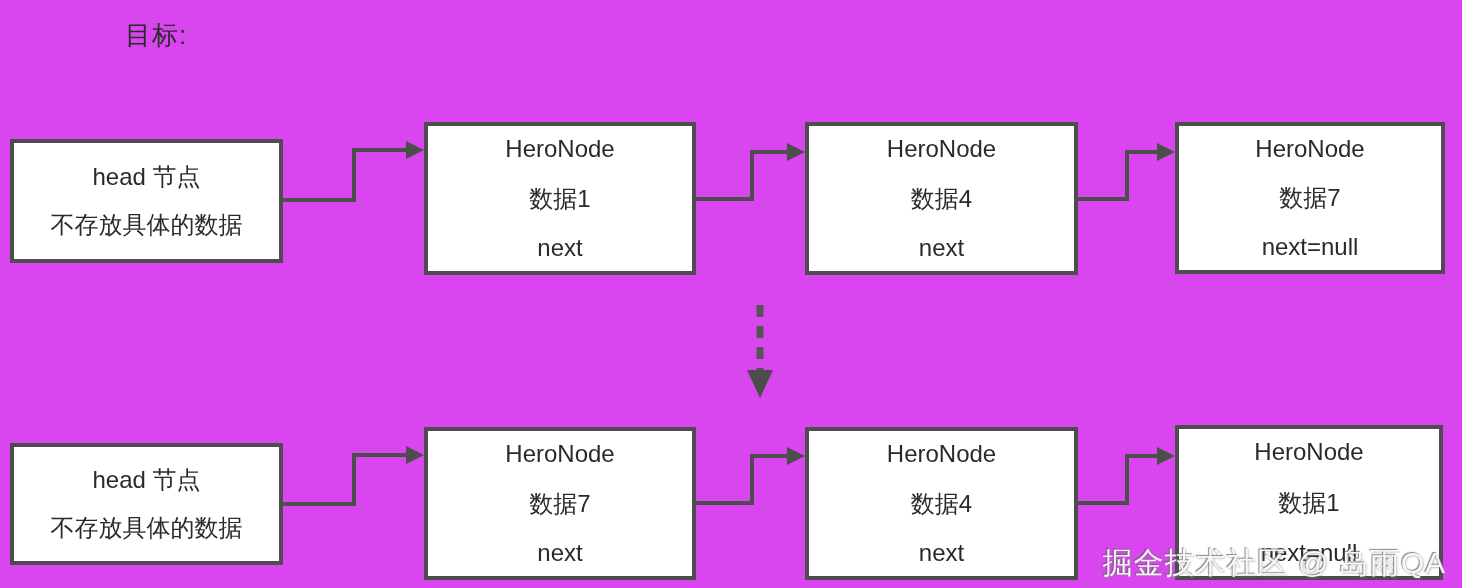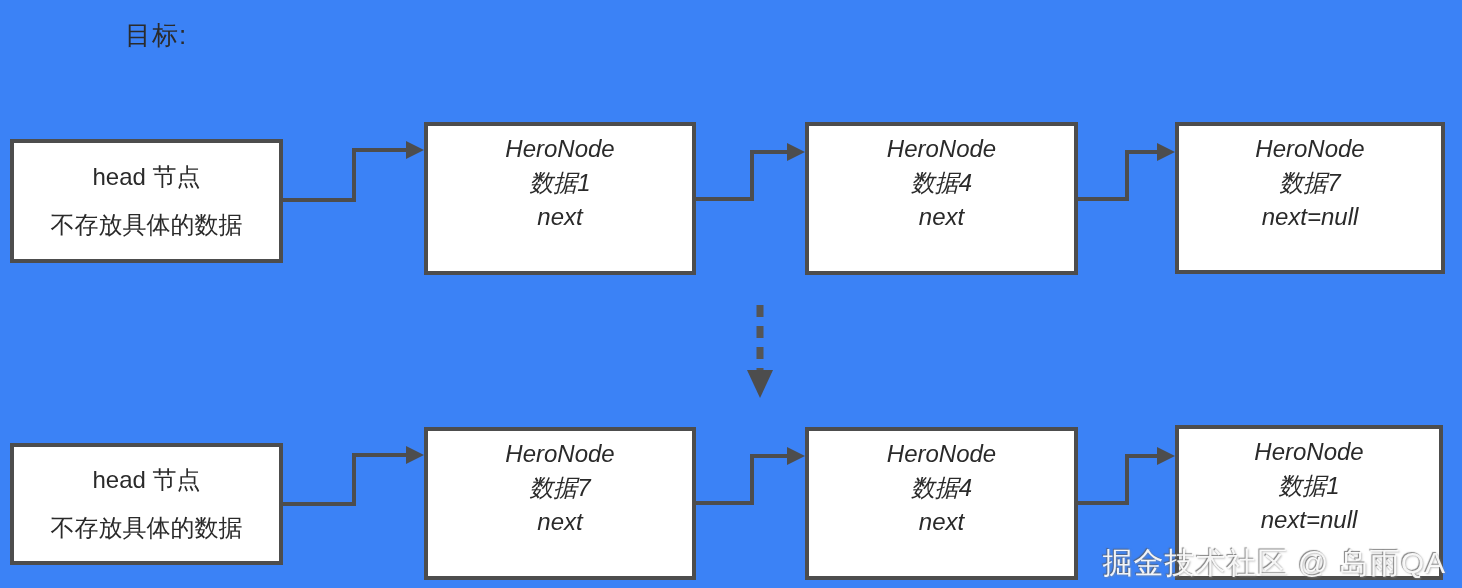--- a/index.html
+++ b/index.html
@@ -5,21 +5,21 @@
   * { margin: 0; padding: 0; box-sizing: border-box; }
   html, body {
     width: 1462px; height: 588px;
     background: #ffffff;
     font-family: "Liberation Sans", "DejaVu Sans", sans-serif;
     overflow: hidden;
   }
   .canvas {
     position: relative;
     width: 1462px; height: 588px;
-    background: #3b82f6;
+    background: #d946ef;
   }
   .title {
     position: absolute;
     left: 125px; top: 18px;
     font-size: 26px;
     color: #2b2b2b;
     letter-spacing: 1px;
   }
   svg.connectors {
     position: absolute;
@@ -45,21 +45,21 @@
     position: absolute;
     background: #ffffff;
     border: 4px solid #4d4d4d;
     display: flex;
     flex-direction: column;
     align-items: center;
     color: #2a2a2a;
     font-size: 24px;
     text-align: center;
   }
-  .node-box { justify-content: flex-start; padding: 6px 4px; font-style: italic; }
+  .node-box { justify-content: space-between; padding: 6px 4px; }
   .head-box { justify-content: center; gap: 14px; padding: 4px; }
   .box .line { line-height: 34px; white-space: nowrap; }
   .watermark {
     position: absolute;
     right: 16px; top: 543px;
     font-size: 30px;
     color: rgba(255,255,255,0.92);
     text-shadow: -1px -1px 1px rgba(90,90,90,0.75),
                   1px  1px 2px rgba(140,140,140,0.55);
     white-space: nowrap;

